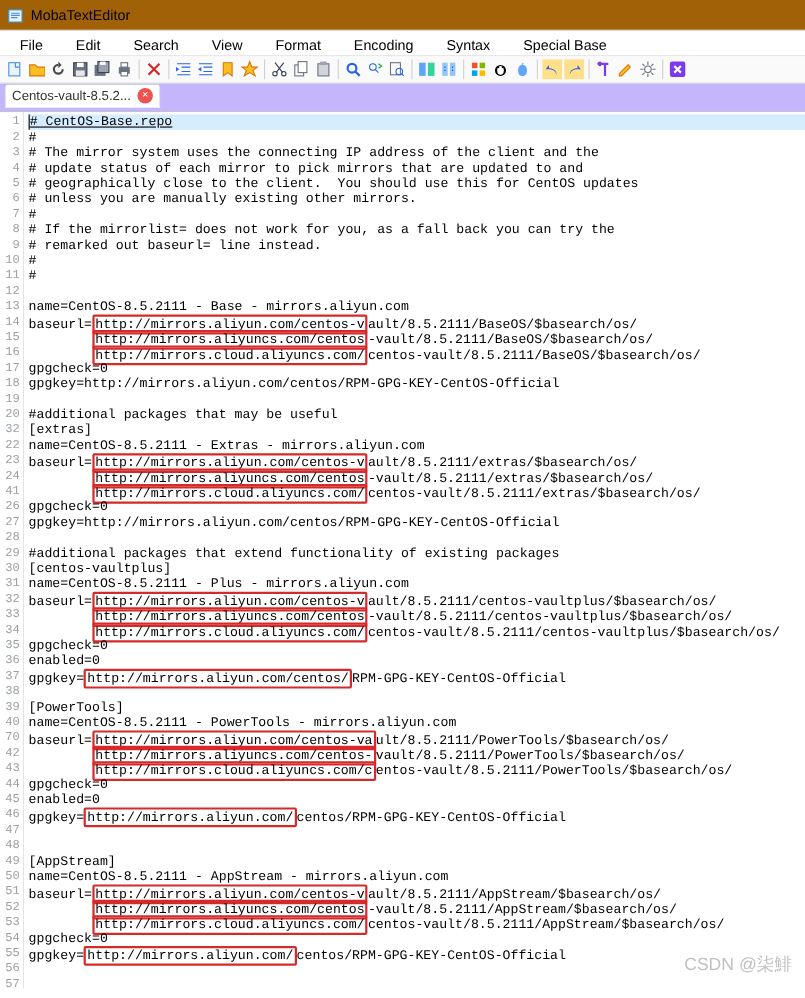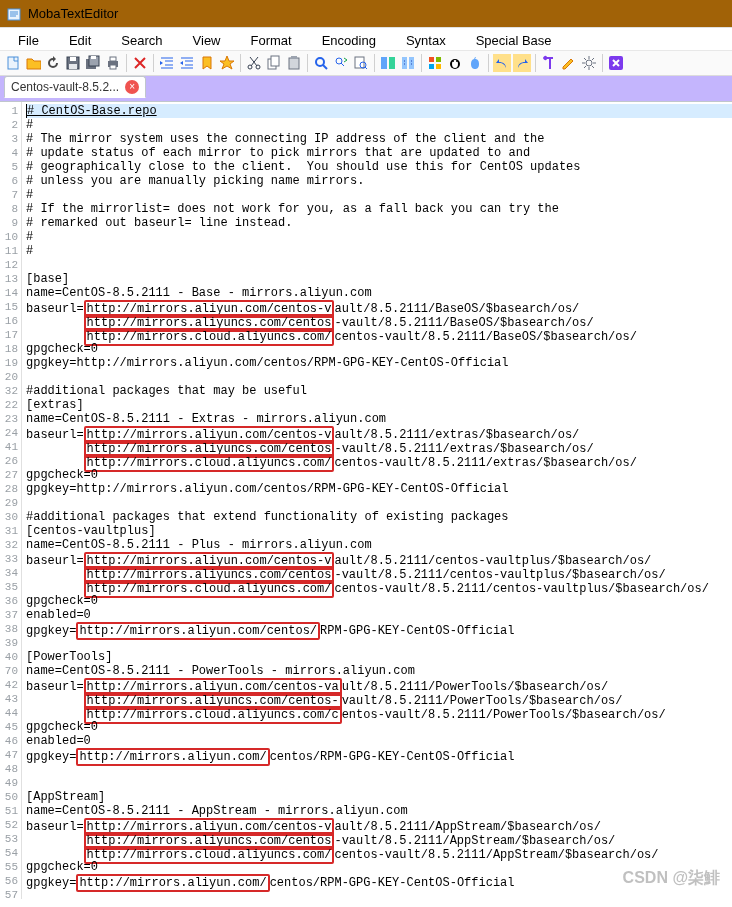--- a/index.html
+++ b/index.html
@@ -16,21 +16,21 @@
   .tab { height: 22px; background: #fff; border: 1px solid #c0c6cc; border-bottom: 1px solid #fff; border-radius: 3px 3px 0 0; padding: 2px 6px; display: flex; align-items: center; gap: 6px; font-size: 12px; color: #333; position: relative; margin-bottom: -1px; }
   .tab-close { width: 14px; height: 14px; border-radius: 7px; background: #ef5350; color: #fff; display: flex; align-items: center; justify-content: center; font-size: 10px; line-height: 1; }
   .editor { display: flex; height: 797px; font-family: Consolas, "Courier New", monospace; font-size: 12px; line-height: 14px; position: relative; }
   .gutter { background: #fff; border-right: 1px solid #e0e0e0; width: 22px; padding-top: 2px; }
   .lnum { color: #9aa0a6; text-align: right; padding-right: 3px; font-size: 11px; height: 14px; }
   .code { flex: 1; background: #fff; padding-top: 2px; padding-left: 4px; position: relative; }
   .line { height: 14px; white-space: pre; color: #000; position: relative; }
   .line.current { background: #d6ecff; text-decoration: underline; }
   .hl { border: 2px solid #d62929; border-radius: 2px; padding: 0 1px; display: inline-block; }
   .caret { display: inline-block; width: 1px; height: 14px; background: #000; vertical-align: top; }
-  .watermark { position: absolute; bottom: 14px; right: 12px; color: rgba(140,140,140,0.55); font-family: sans-serif; font-size: 16px; font-weight: 700; }
+  .watermark { position: absolute; bottom: 14px; right: 12px; color: rgba(140,140,140,0.55); font-family: sans-serif; font-size: 16px; font-weight: 400; }
 </style>
 </head>
 <body>
 
 <div class="titlebar">
   <span class="titlebar-icon">
     <svg width="16" height="16">
         <rect x="2" y="3" width="12" height="11" fill="#eaf3fc" stroke="#4a90d9"></rect>
         <path d="M4 6h8M4 8h8M4 10h6" stroke="#4a90d9"></path>
       </svg>
@@ -298,28 +298,27 @@
       <div class="lnum">55</div>
       <div class="lnum">56</div>
       <div class="lnum">57</div>
     </div>
   <div class="code" id="code">
     <div class="line current"><span class="caret"></span><span># CentOS-Base.repo</span></div>
       <div class="line"><span>#</span></div>
       <div class="line"><span># The mirror system uses the connecting IP address of the client and the</span></div>
       <div class="line"><span># update status of each mirror to pick mirrors that are updated to and</span></div>
       <div class="line"><span># geographically close to the client.  You should use this for CentOS updates</span></div>
-      <div class="line"><span># unless you are manually picking name mirrors.</span></div>
+      <div class="line"><span># unless you are manually existing other mirrors.</span></div>
       <div class="line"><span>#</span></div>
       <div class="line"><span># If the mirrorlist= does not work for you, as a fall back you can try the</span></div>
       <div class="line"><span># remarked out baseurl= line instead.</span></div>
       <div class="line"><span>#</span></div>
       <div class="line"><span>#</span></div>
       <div class="line"><span></span></div>
-      <div class="line"><span>[base]</span></div>
       <div class="line"><span>name=CentOS-8.5.2111 - Base - mirrors.aliyun.com</span></div>
       <div class="line"><span>baseurl=</span><span class="hl">http://mirrors.aliyun.com/centos-v</span><span>ault/8.5.2111/BaseOS/$basearch/os/</span></div>
       <div class="line"><span>        </span><span class="hl">http://mirrors.aliyuncs.com/centos</span><span>-vault/8.5.2111/BaseOS/$basearch/os/</span></div>
       <div class="line"><span>        </span><span class="hl">http://mirrors.cloud.aliyuncs.com/</span><span>centos-vault/8.5.2111/BaseOS/$basearch/os/</span></div>
       <div class="line"><span>gpgcheck=0</span></div>
       <div class="line"><span>gpgkey=http://mirrors.aliyun.com/centos/RPM-GPG-KEY-CentOS-Official</span></div>
       <div class="line"><span></span></div>
       <div class="line"><span>#additional packages that may be useful</span></div>
       <div class="line"><span>[extras]</span></div>
       <div class="line"><span>name=CentOS-8.5.2111 - Extras - mirrors.aliyun.com</span></div>

